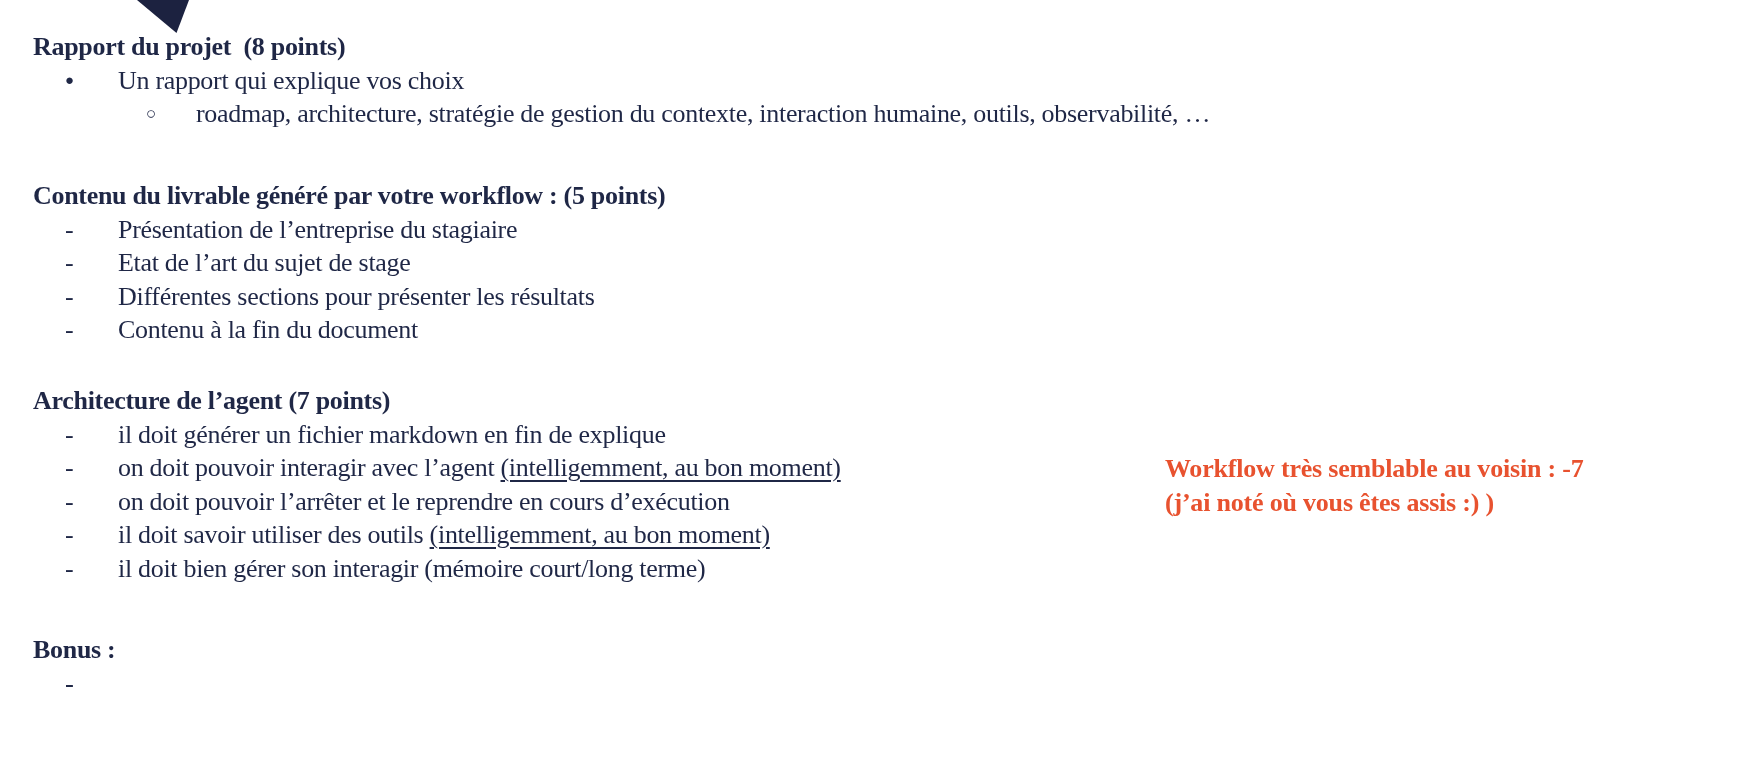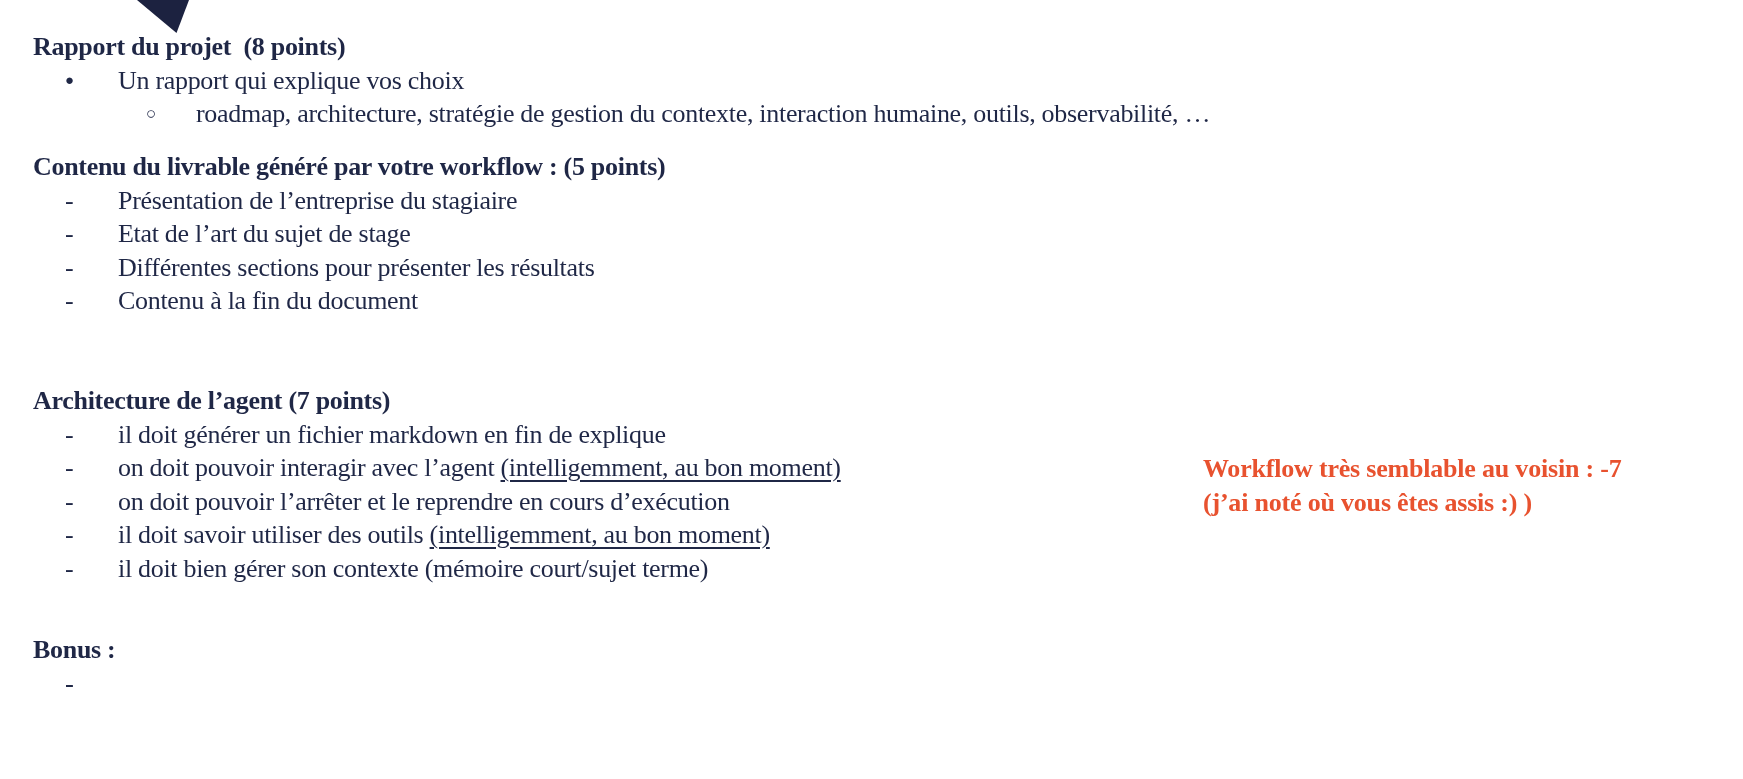--- a/index.html
+++ b/index.html
@@ -24,21 +24,21 @@
     left: 0;
     top: 0;
     width: 200px;
     height: 36px;
   }
   .section {
     position: absolute;
     left: 33px;
   }
   #sec0 { top: 30px; }
-  #sec1 { top: 150px; }
+  #sec1 { top: 179px; }
   #sec2 { top: 384px; }
   #sec3 { top: 633px; }
   .h {
     font-weight: bold;
     line-height: 33.5px;
     white-space: pre-wrap;
   }
   .li {
     position: relative;
     line-height: 33.5px;
@@ -55,21 +55,21 @@
   .l2 .mk { left: 113px; }
   .mk.disc { font-size: 15px; }
   .mk.circ { font-size: 17px; }
   .u {
     text-decoration: underline;
     text-decoration-thickness: 2px;
     text-underline-offset: 4px;
   }
   .annotation {
     position: absolute;
-    left: 1203px;
+    left: 1165px;
     top: 452px;
     font-weight: bold;
     line-height: 33.5px;
     white-space: nowrap;
     letter-spacing: -0.2px;
   }
 </style>
 </head>
 <body>
 
@@ -90,21 +90,21 @@
       <div class="li l1"><span class="mk">-</span><span>Etat de l’art du sujet de stage</span></div>
       <div class="li l1"><span class="mk">-</span><span>Différentes sections pour présenter les résultats</span></div>
       <div class="li l1"><span class="mk">-</span><span>Contenu à la fin du document</span></div>
     </div>
   <div class="section" id="sec2">
       <div class="h">Architecture de l’agent (7 points)</div>
       <div class="li l1"><span class="mk">-</span><span>il doit générer un fichier markdown en fin de explique</span></div>
       <div class="li l1"><span class="mk">-</span><span>on doit pouvoir interagir avec l’agent </span><span class="u">(intelligemment, au bon moment)</span></div>
       <div class="li l1"><span class="mk">-</span><span>on doit pouvoir l’arrêter et le reprendre en cours d’exécution</span></div>
       <div class="li l1"><span class="mk">-</span><span>il doit savoir utiliser des outils </span><span class="u">(intelligemment, au bon moment)</span></div>
-      <div class="li l1"><span class="mk">-</span><span>il doit bien gérer son contexte (mémoire court/sujet terme)</span></div>
+      <div class="li l1"><span class="mk">-</span><span>il doit bien gérer son interagir (mémoire court/long terme)</span></div>
     </div>
   <div class="section" id="sec3">
       <div class="h">Bonus :</div>
       <div class="li l1"><span class="mk">-</span></div>
       <div class="li l1"><span class="mk">-</span></div>
     </div>
 
   <div class="annotation" style="color: rgb(232, 82, 47);">
     <div>Workflow très semblable au voisin : -7</div>
     <div>(j’ai noté où vous êtes assis :) )</div>

